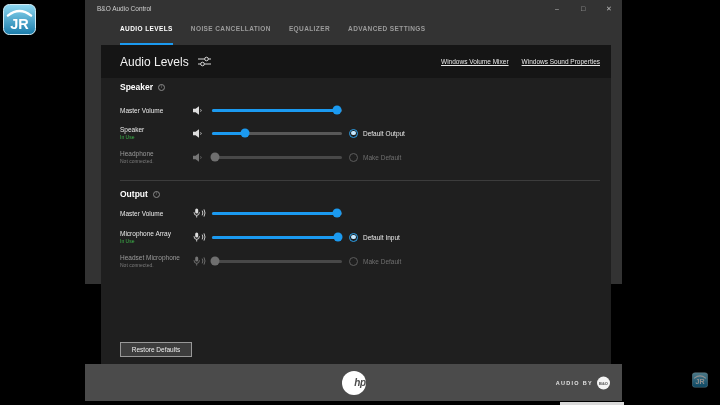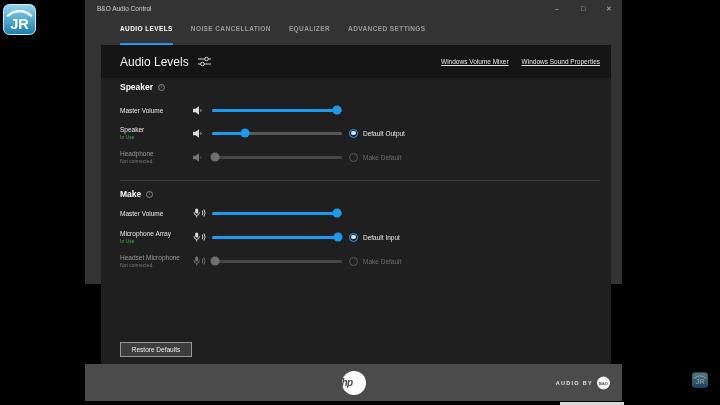--- a/index.html
+++ b/index.html
@@ -60,21 +60,21 @@
   .radio-label { font-size:6.5px; color:#eaeaea; white-space:nowrap; }
   .row.disabled .radio { border-color:#5c5c5c; }
   .row.disabled .radio-label { color:#6f6f6f; }
 
   .divider { position:absolute; left:19px; right:11px; top:102px; height:1px; background:#3c3c3c; }
 
   .restore-btn { position:absolute; left:19px; top:264px; width:72px; height:15px; background:#3d3d3d; border:1px solid #989898; color:#eeeeee; font-size:6.5px; display:flex; align-items:center; justify-content:center; cursor:default; }
 
   
   .footer { position:absolute; left:0; top:364px; width:100%; height:37px; background:#4b4b4b; }
-  .hp-logo { position:absolute; left:50%; top:50%; transform:translate(-50%,-50%); width:24px; height:24px; border-radius:50%; background:#ffffff; display:flex; align-items:center; justify-content:flex-start; }
+  .hp-logo { position:absolute; left:50%; top:50%; transform:translate(-50%,-50%); width:24px; height:24px; border-radius:50%; background:#ffffff; display:flex; align-items:center; justify-content:flex-end; }
   .hp-text { font-size:10px; font-weight:bold; font-style:italic; color:#4b4b4b; letter-spacing:-.5px; }
   .audio-by { position:absolute; right:12px; top:50%; transform:translateY(-50%); display:flex; align-items:center; gap:4px; }
   .audio-by-text { color:#e2e2e2; font-size:5.5px; font-weight:bold; letter-spacing:1.3px; }
   .bo-logo { width:13px; height:13px; border-radius:50%; background:#f4f4f4; color:#4b4b4b; font-size:4px; font-weight:bold; display:flex; align-items:center; justify-content:center; }
 
   .tooltip-fragment { position:absolute; left:560px; top:402px; width:64px; height:3px; background:#d9d9d9; }
 </style>
 </head>
 <body>
 
@@ -197,21 +197,21 @@
           </div>
           <div class="radio-group">
             <span class="radio"></span>
             <span class="radio-label">Make Default</span>
           </div>
         </div>
 
         <div class="divider"></div>
 
         <div class="sec-title" style="top:111px">
-          <span>Make</span>
+          <span>Output</span>
           <span class="info-icon">i</span>
         </div>
 
         <div class="row" style="top:126px">
           <div class="row-label">
             <span class="label">Master Volume</span>
           </div>
           <span class="row-icon">
             <svg width="14" height="10" viewBox="0 0 14 10">
               <rect x="2.2" y="0.4" width="3" height="5.2" rx="1.5" fill="#dddddd"></rect>

